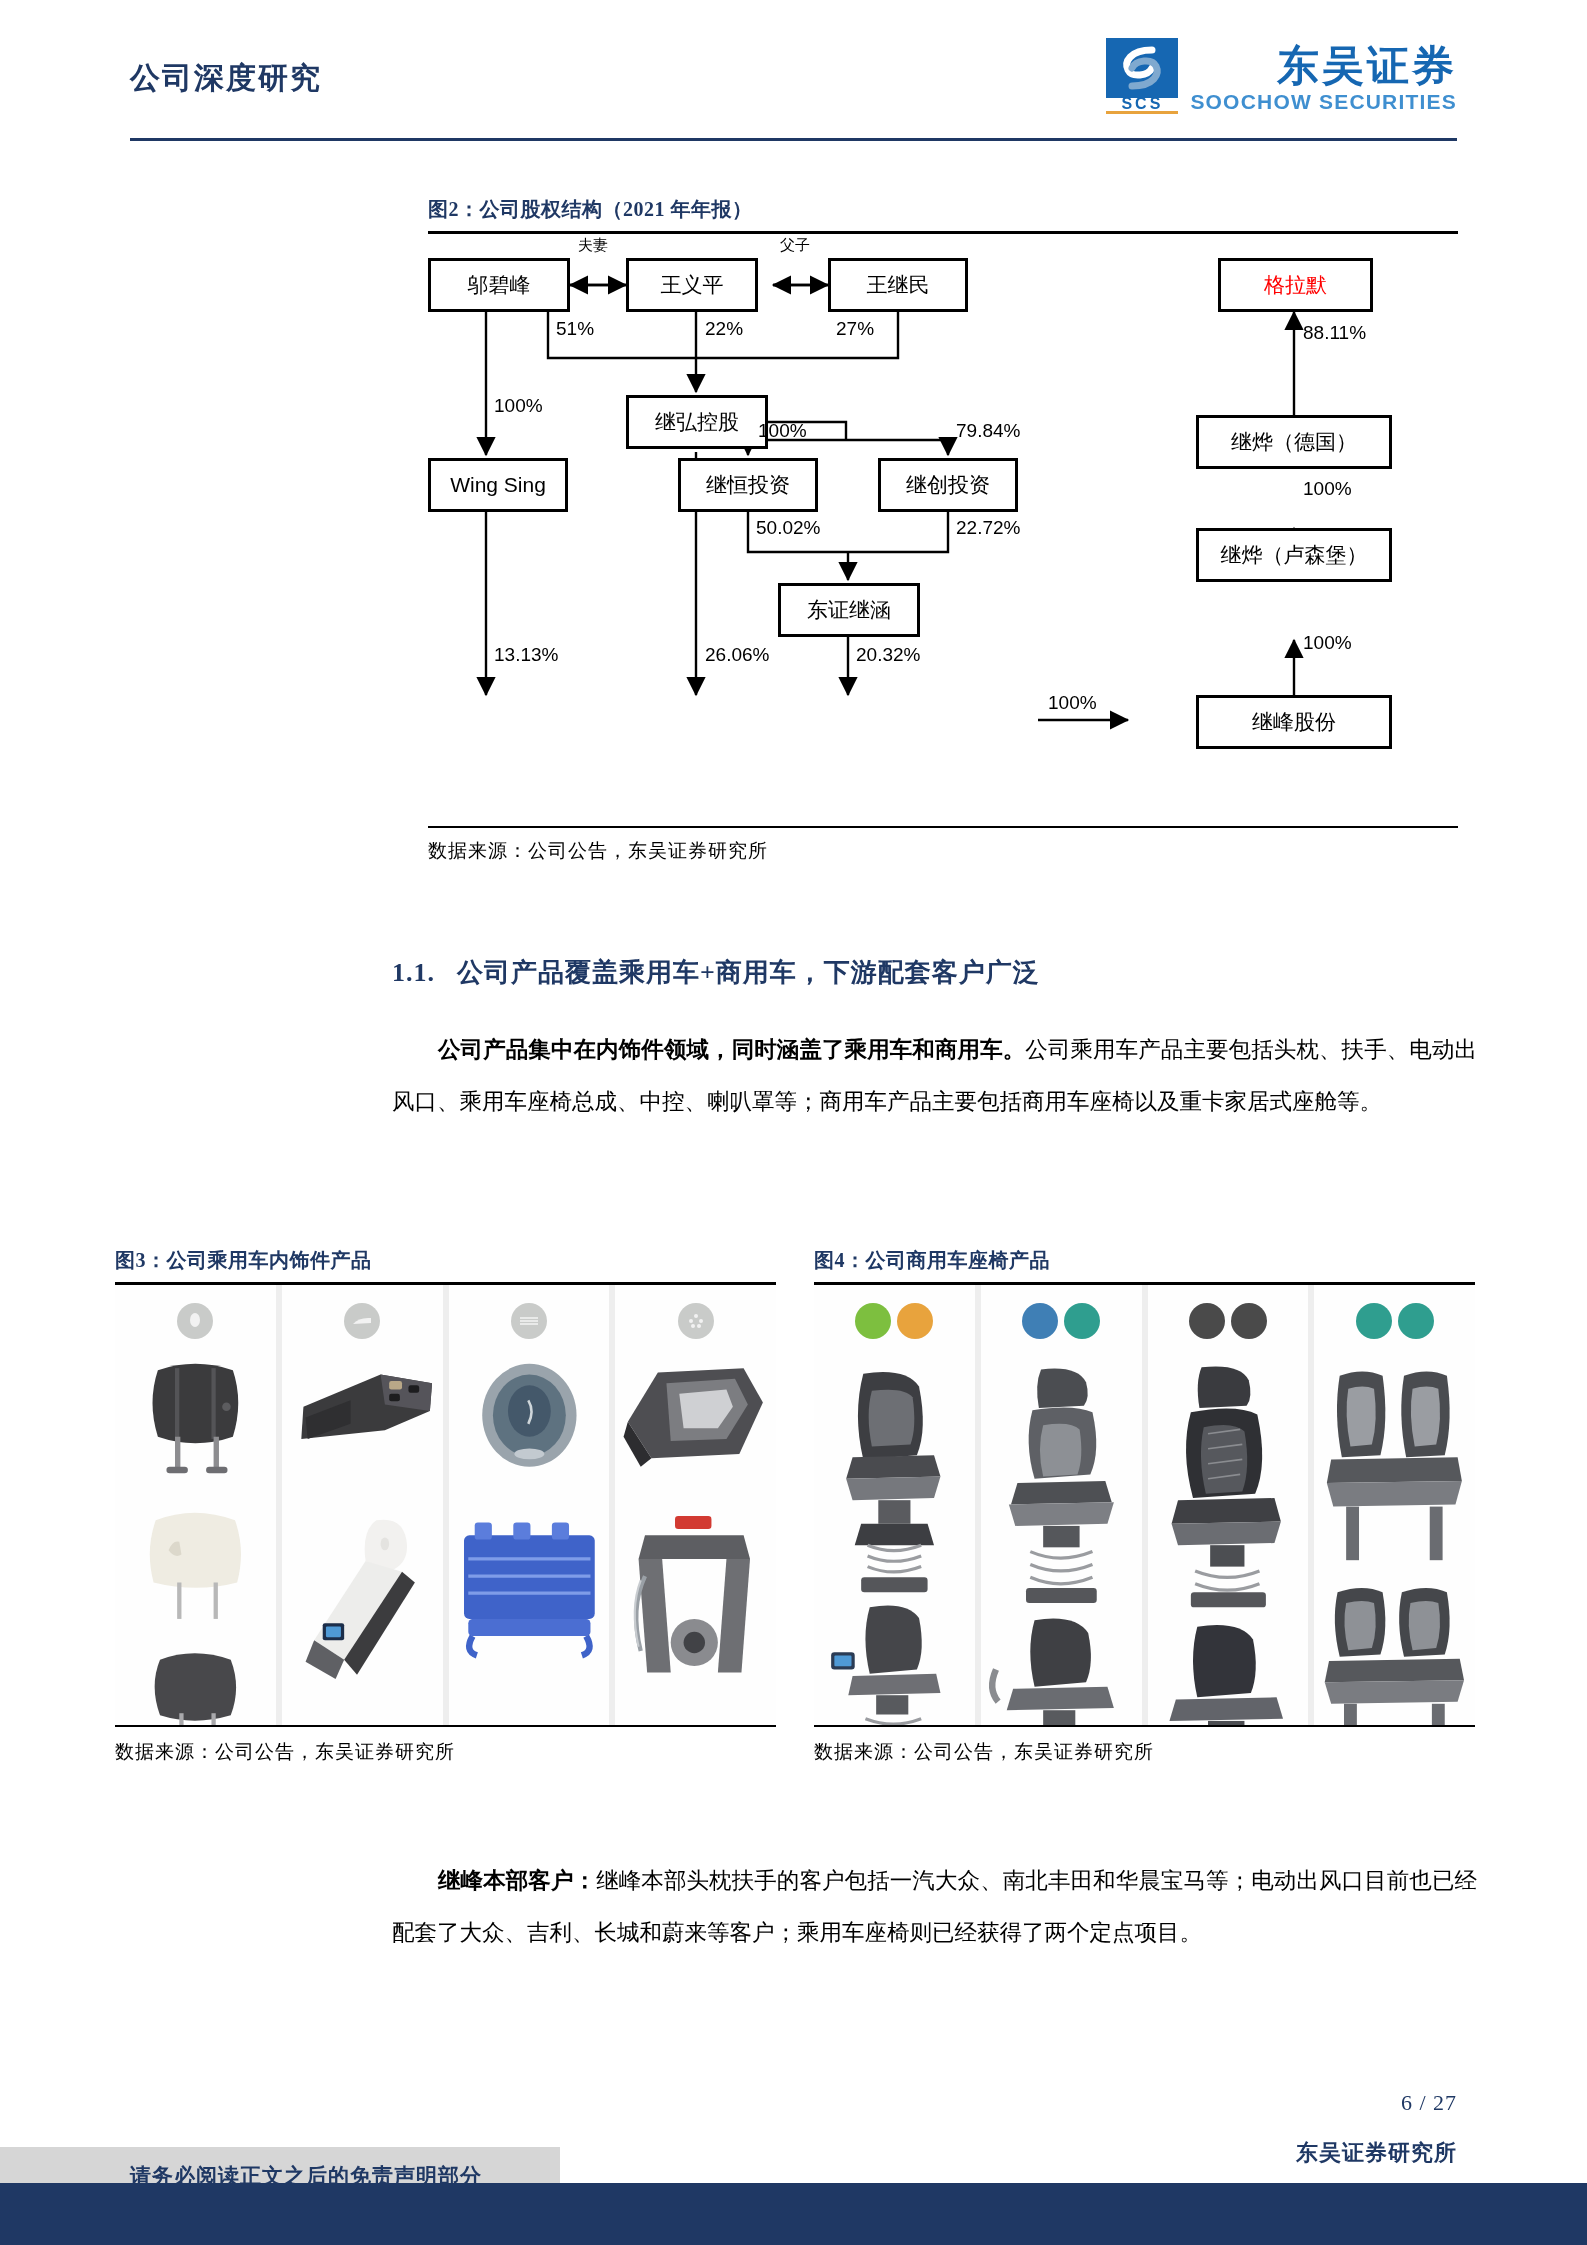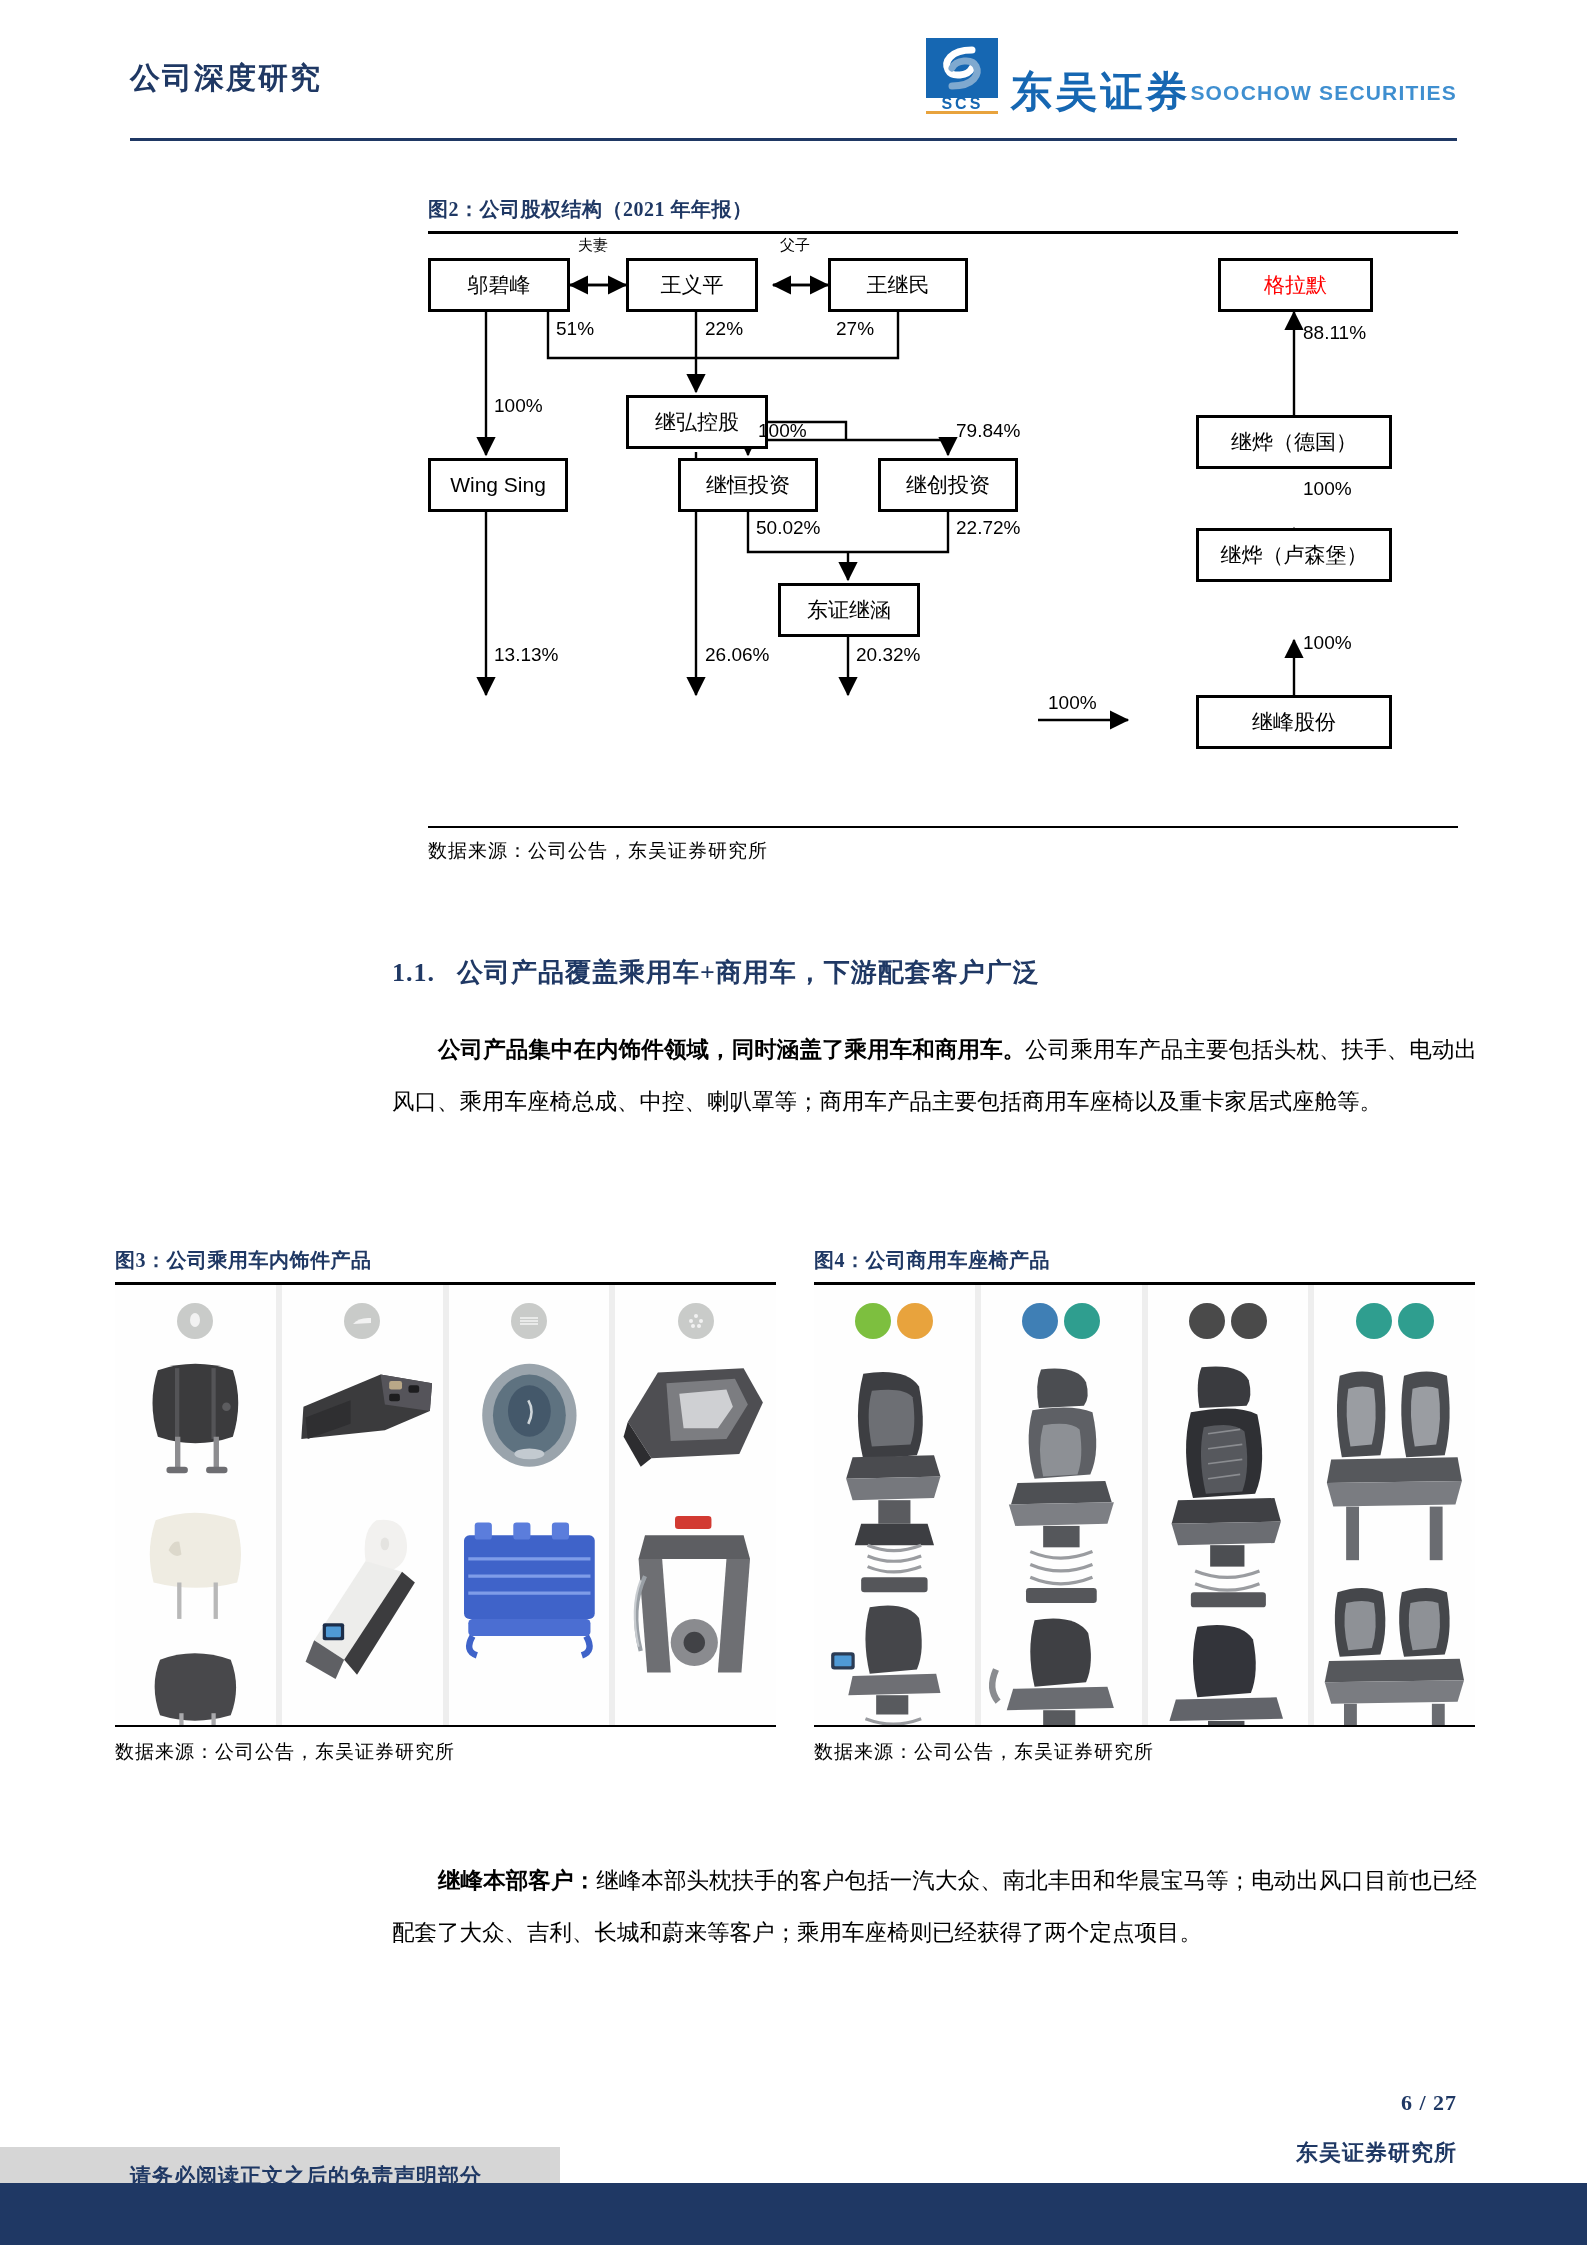--- a/index.html
+++ b/index.html
@@ -56,21 +56,21 @@
   }
   .logo-mark .scs {
     position:absolute; left:0; top:58px;
     width:72px; height:18px;
     color:#1667b2; font-size:16px; font-weight:bold;
     letter-spacing:3px; text-align:center;
     font-family:"Liberation Sans", sans-serif;
     border-bottom:3px solid #e8a33d;
     line-height:15px;
   }
-  .logo-text { display:flex; flex-direction:row; align-items:center; }
+  .logo-text { display:flex; flex-direction:column; align-items:flex-end; }
   .logo-cn {
     font-size: 42px; font-weight: bold; color:#1667b2;
     letter-spacing: 3px; line-height: 1.05;
     font-family:"Liberation Sans", sans-serif;
   }
   .logo-en {
     font-size: 21px; color:#3f8fd0; font-weight:bold;
     letter-spacing: 1.2px; margin-top: 2px;
     font-family:"Liberation Sans", sans-serif;
   }
@@ -176,21 +176,21 @@
   .body-p b { font-weight:bold; }
 
   #para-bottom {
     position:absolute; left:392px; top:1855px; width:1085px;
   }
   #para-bottom .body-p { margin-top:0; }
 
   
   .pagenum {
     position:absolute; right:130px; top:2090px;
-    font-size: 22px; font-weight:bold; color:#1f3864;
+    font-size: 22px; font-weight:normal; color:#1f3864;
     font-family:"Liberation Serif","DejaVu Serif",serif;
     letter-spacing:1px;
   }
   .footer-org {
     position:absolute; right:130px; top:2138px;
     font-size: 22px; font-weight:bold; color:#1f3864;
     font-family:"Liberation Serif","DejaVu Serif",serif;
     letter-spacing:1px;
   }
   .footer-bar {

